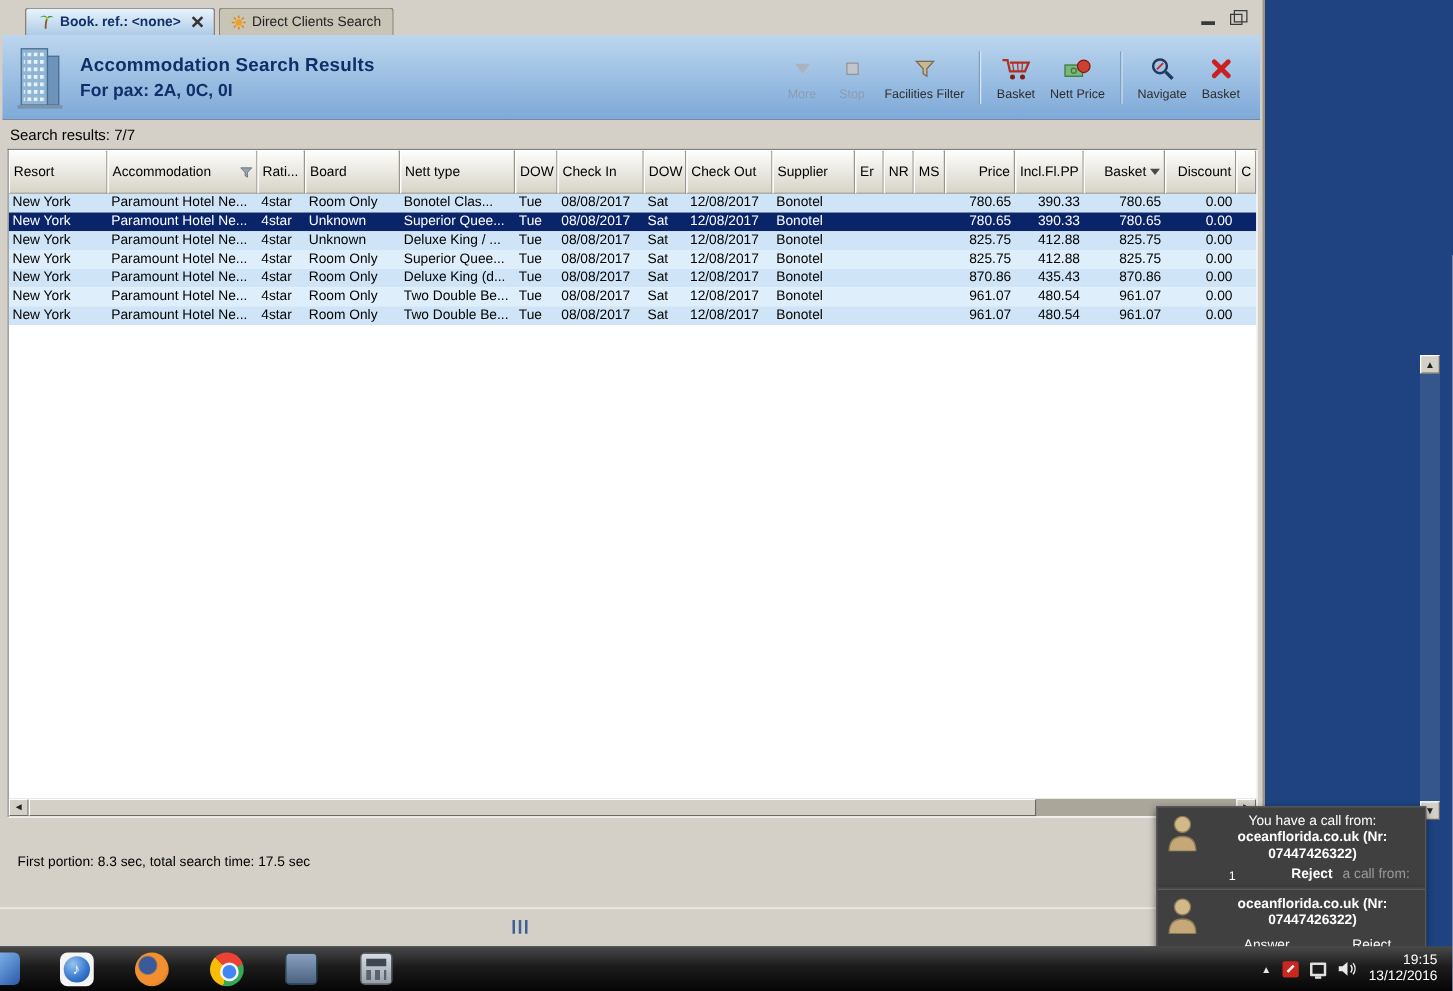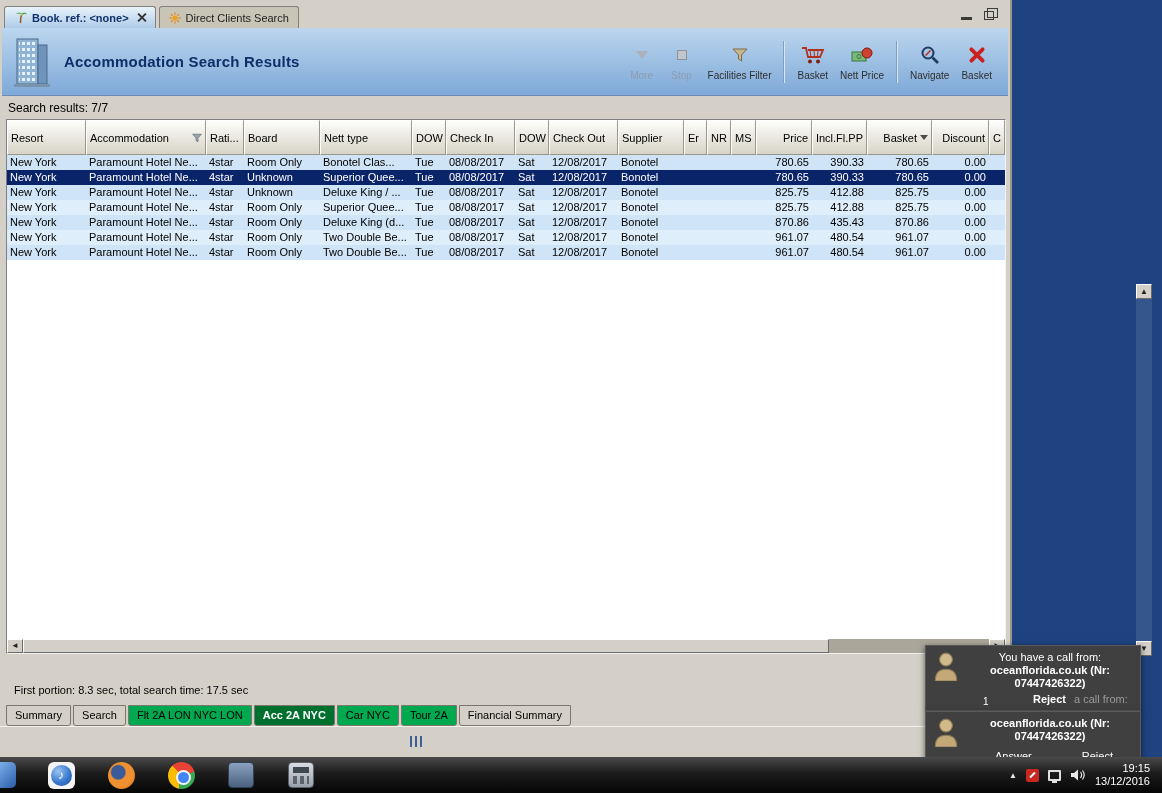--- a/index.html
+++ b/index.html
@@ -4,21 +4,21 @@
 <style>
   * { margin:0; padding:0; box-sizing:border-box; }
   html,body { width:1162px; height:793px; overflow:hidden; }
   body { font-family:"Liberation Sans", sans-serif; background:#1e4380; position:relative; }
   .screen { position:absolute; inset:0; width:1162px; height:793px; overflow:hidden; }
 
   
   .app { position:absolute; left:0; top:0; width:1012px; height:757px; background:#d4d0c8; border-right:2px solid #9a968a; }
 
   
-  .tabstrip { position:absolute; left:0; top:0; right:0; height:28px; padding:6px 6px 0 4px; display:flex; gap:3px;text-align:right; }
+  .tabstrip { position:absolute; left:16px; top:0; right:0; height:28px; padding:6px 6px 0 4px; display:flex; gap:3px;text-align:right; }
   .wtab { display:inline-flex; align-items:center; gap:5px; height:22px; padding:0 9px; font-size:11px; color:#222;
           background:#c8c4b6; border:1px solid #84807a; border-bottom:none; border-radius:3px 3px 0 0; cursor:default; }
   .wtab.active { background:linear-gradient(#e9f3fb,#aecbe8); color:#10316b; font-weight:bold; }
   .x-icon { position:relative; width:9px; height:9px; margin-left:3px; }
   .x-icon::before,.x-icon::after { content:""; position:absolute; left:4px; top:-1px; width:2px; height:11px; background:#333; }
   .x-icon::before { transform:rotate(45deg); } .x-icon::after { transform:rotate(-45deg); }
   .winbtns { position:absolute; right:16px; top:10px; display:flex; gap:12px; align-items:flex-end; }
   .min-icon { width:11px; height:10px; border-bottom:3px solid #3a3a3a; }
   .restore-icon { position:relative; width:10px; height:9px; border:1px solid #3a3a3a; background:#d4d0c8; }
   .restore-icon::before { content:""; position:absolute; left:2px; top:-4px; width:9px; height:8px; border:1px solid #3a3a3a; }
@@ -174,20 +174,21 @@
               <rect width="3" height="3" fill="#e8f2fa"></rect>
             </pattern>
           </defs>
         <rect x="5" y="3" width="21" height="45" fill="#8fb4d6" stroke="#4a6a8a"></rect>
         <rect x="7" y="6" width="17" height="39" fill="url(#w)"></rect>
         <rect x="26" y="9" width="9" height="39" fill="#6f94bc" stroke="#4a6a8a"></rect>
         <rect x="2" y="48" width="36" height="3" fill="#7a94ae"></rect>
       </svg>
       <div class="hdr-titles">
         <div class="hdr-title">Accommodation Search Results</div>
+        <div class="hdr-sub">For pax: 2A, 0C, 0I</div>
       </div>
 
       <div class="toolbar">
         <div class="tool disabled">
           <div class="ticon">
               <div class="tri-down"></div>
             </div>
           <div>More</div>
         </div>
         <div class="tool disabled">
@@ -467,29 +468,20 @@
       <div class="hscroll">
         <div class="sbtn">◄</div>
         <div class="hthumb"></div>
         <div class="htrack"></div>
         <div class="sbtn">►</div>
       </div>
     </div>
 
     <div class="status-text">First portion: 8.3 sec, total search time: 17.5 sec</div>
 
-    <div class="btabs">
-      <div class="btab">Summary</div>
-      <div class="btab">Search</div>
-      <div class="btab green">Flt 2A LON NYC LON</div>
-      <div class="btab darkgreen">Acc 2A NYC</div>
-      <div class="btab green">Car NYC</div>
-      <div class="btab green">Tour 2A</div>
-      <div class="btab">Financial Summary</div>
-    </div>
 
     <div class="splitter">
       <div class="grip">
           <i></i>
           <i></i>
           <i></i>
         </div>
     </div>
   </div>
 

